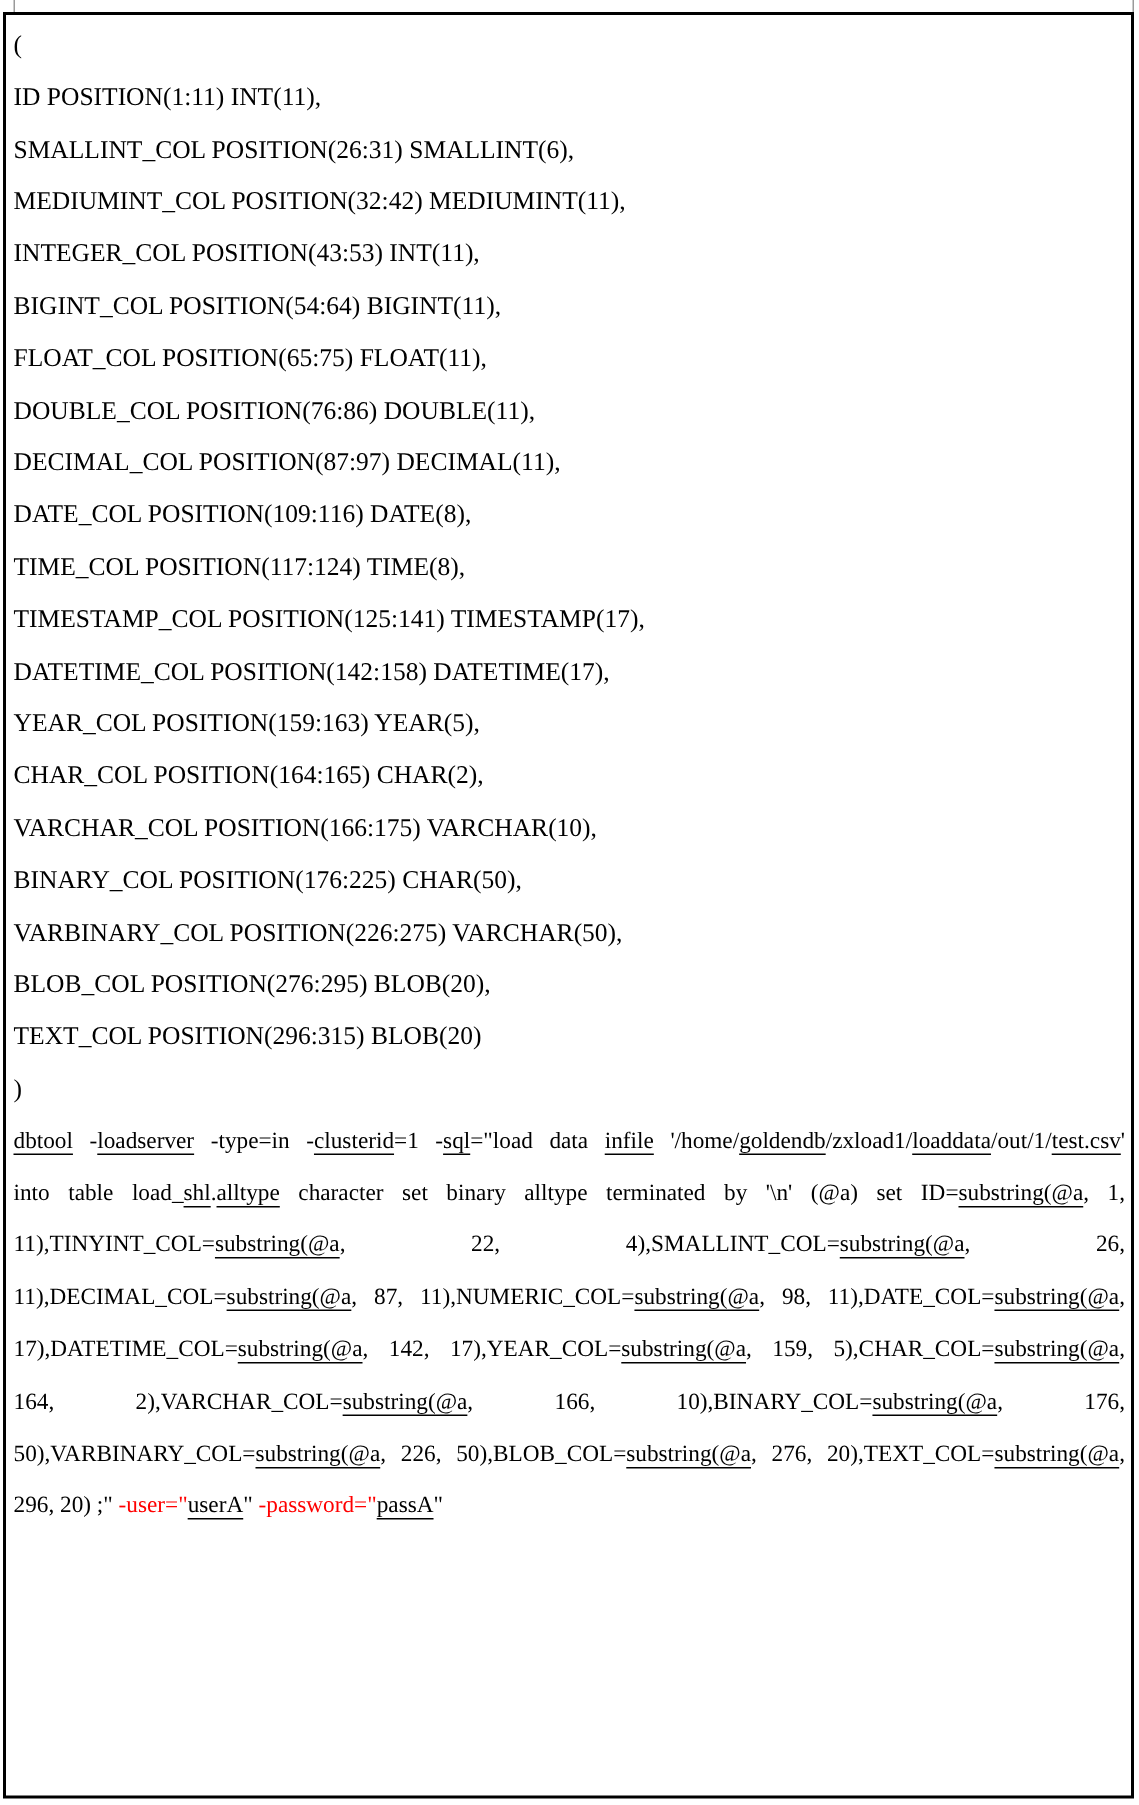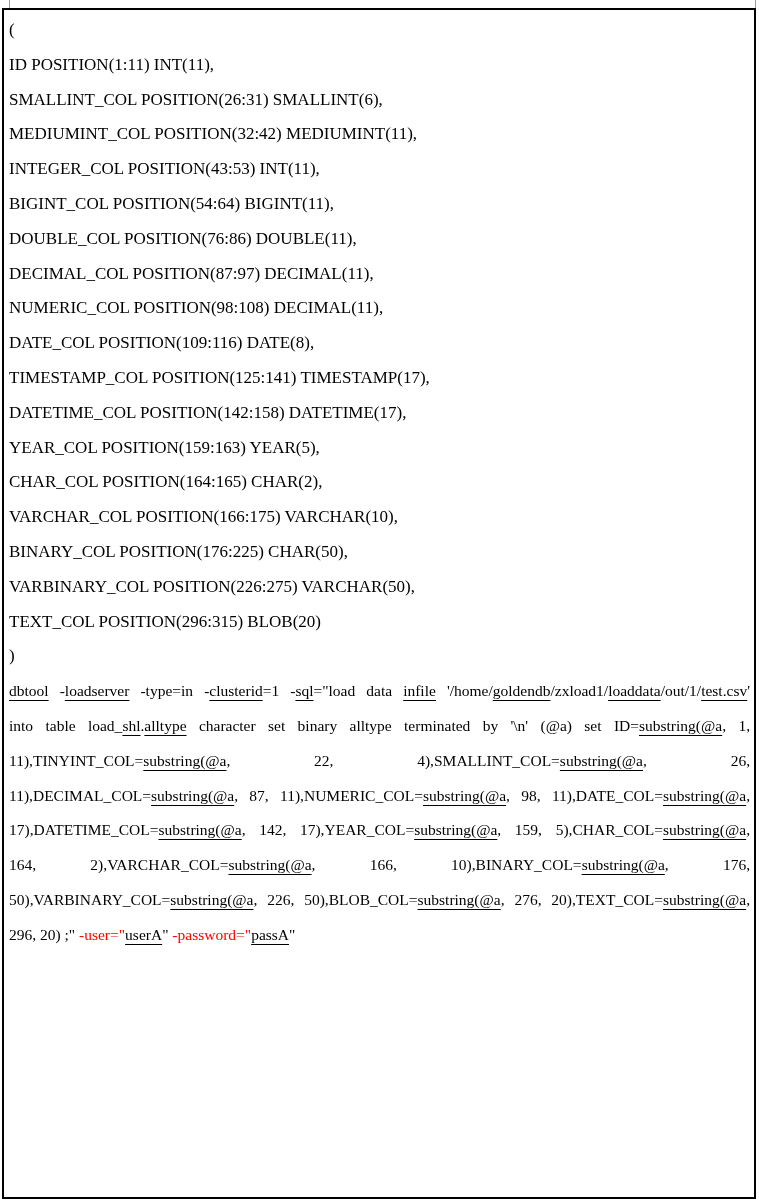--- a/index.html
+++ b/index.html
@@ -26,31 +26,33 @@
 <div class="tick tr"></div>
 
 <div class="frame">
   <div class="defs">
       <div class="line">(</div>
       <div class="line">ID POSITION(1:11) INT(11),</div>
       <div class="line">SMALLINT_COL POSITION(26:31) SMALLINT(6),</div>
       <div class="line">MEDIUMINT_COL POSITION(32:42) MEDIUMINT(11),</div>
       <div class="line">INTEGER_COL POSITION(43:53) INT(11),</div>
       <div class="line">BIGINT_COL POSITION(54:64) BIGINT(11),</div>
+      <div class="line">FLOAT_COL POSITION(65:75) FLOAT(11),</div>
       <div class="line">DOUBLE_COL POSITION(76:86) DOUBLE(11),</div>
       <div class="line">DECIMAL_COL POSITION(87:97) DECIMAL(11),</div>
-      <div class="line">NUMERIC_COL POSITION(98:108) DECIMAL(11),</div>
       <div class="line">DATE_COL POSITION(109:116) DATE(8),</div>
+      <div class="line">TIME_COL POSITION(117:124) TIME(8),</div>
       <div class="line">TIMESTAMP_COL POSITION(125:141) TIMESTAMP(17),</div>
       <div class="line">DATETIME_COL POSITION(142:158) DATETIME(17),</div>
       <div class="line">YEAR_COL POSITION(159:163) YEAR(5),</div>
       <div class="line">CHAR_COL POSITION(164:165) CHAR(2),</div>
       <div class="line">VARCHAR_COL POSITION(166:175) VARCHAR(10),</div>
       <div class="line">BINARY_COL POSITION(176:225) CHAR(50),</div>
       <div class="line">VARBINARY_COL POSITION(226:275) VARCHAR(50),</div>
+      <div class="line">BLOB_COL POSITION(276:295) BLOB(20),</div>
       <div class="line">TEXT_COL POSITION(296:315) BLOB(20)</div>
       <div class="line">)</div>
     </div>
   <div class="cmd">
       <div class="jline"><span class="sp">dbtool</span><span> -</span><span class="sp">loadserver</span><span> -type=in -</span><span class="sp">clusterid</span><span>=1 -</span><span class="sp">sql</span><span>="load data </span><span class="sp">infile</span><span> '/home/</span><span class="sp">goldendb</span><span>/zxload1/</span><span class="sp">loaddata</span><span>/out/1/</span><span class="sp">test.csv</span><span>'</span></div>
       <div class="jline"><span>into table load_</span><span class="sp">shl</span><span>.</span><span class="sp">alltype</span><span> character set binary alltype terminated by '\n' (@a) set ID=</span><span class="sp">substring(@a</span><span>, 1,</span></div>
       <div class="jline"><span>11),TINYINT_COL=</span><span class="sp">substring(@a</span><span>, 22, 4),SMALLINT_COL=</span><span class="sp">substring(@a</span><span>, 26,</span></div>
       <div class="jline"><span>11),DECIMAL_COL=</span><span class="sp">substring(@a</span><span>, 87, 11),NUMERIC_COL=</span><span class="sp">substring(@a</span><span>, 98, 11),DATE_COL=</span><span class="sp">substring(@a</span><span>,</span></div>
       <div class="jline"><span>17),DATETIME_COL=</span><span class="sp">substring(@a</span><span>, 142, 17),YEAR_COL=</span><span class="sp">substring(@a</span><span>, 159, 5),CHAR_COL=</span><span class="sp">substring(@a</span><span>,</span></div>
       <div class="jline"><span>164, 2),VARCHAR_COL=</span><span class="sp">substring(@a</span><span>, 166, 10),BINARY_COL=</span><span class="sp">substring(@a</span><span>, 176,</span></div>

